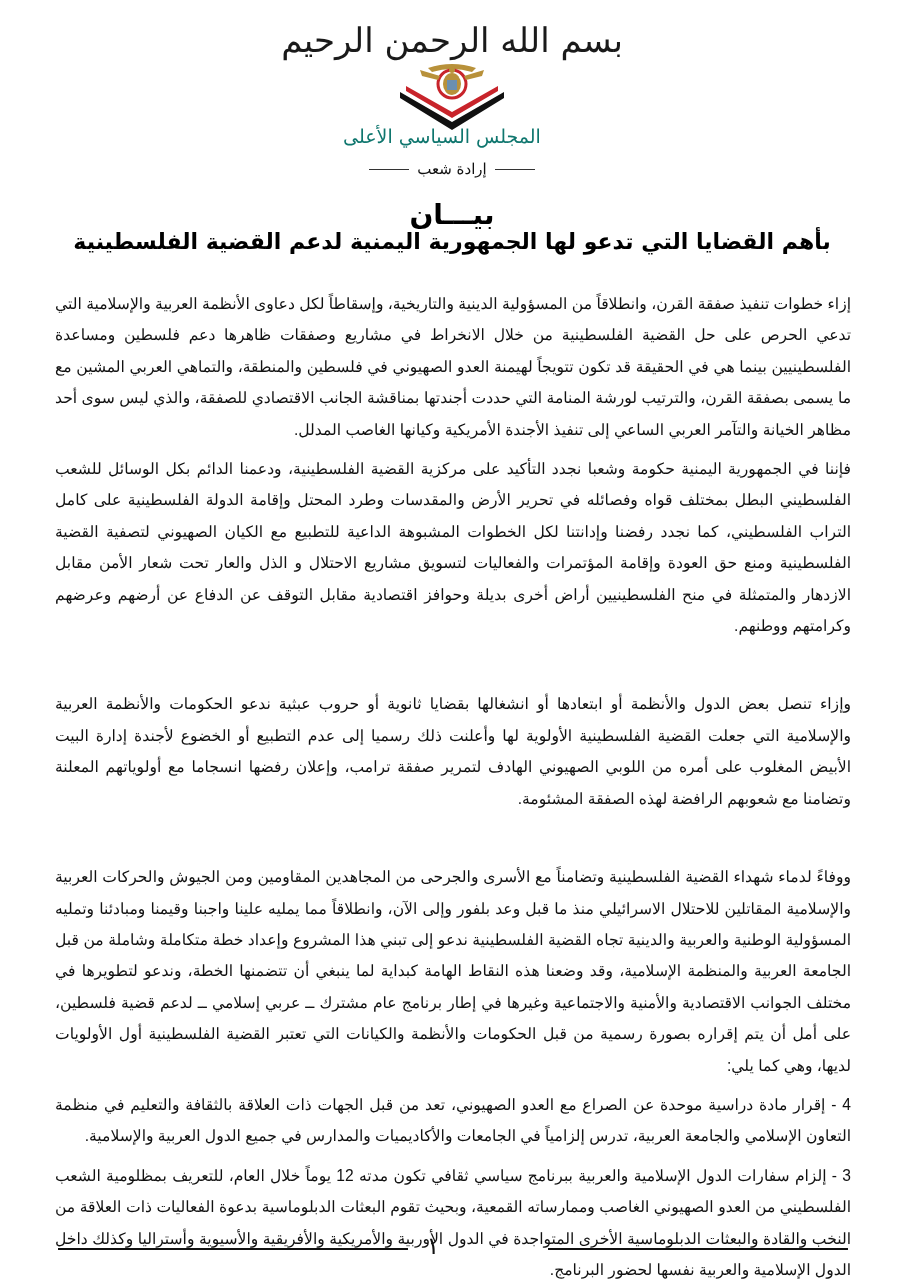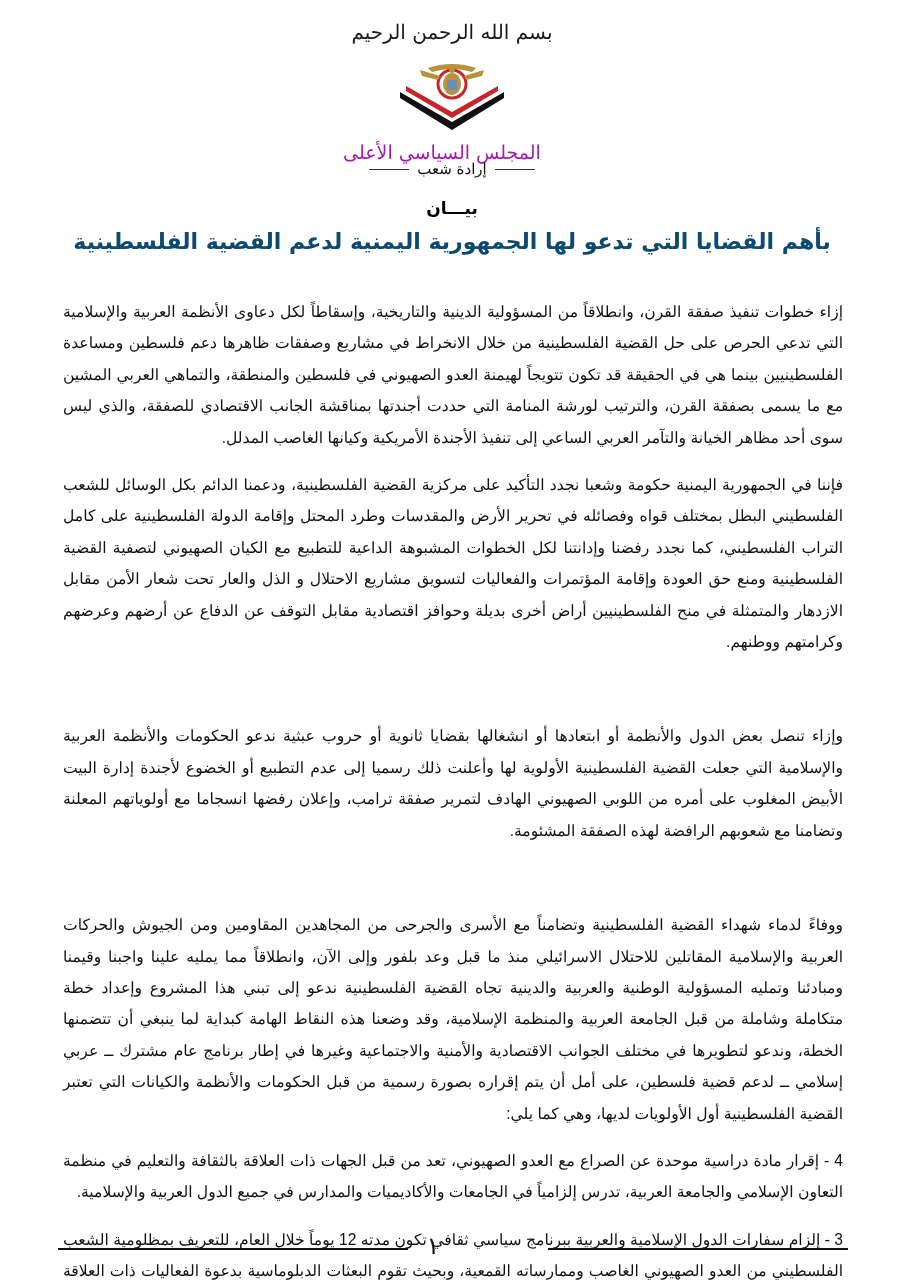--- a/index.html
+++ b/index.html
@@ -1,28 +1,28 @@
 <!DOCTYPE html>
 <html lang="ar" dir="rtl"><head>
 <meta charset="utf-8">
 <style>
   html, body { margin:0; padding:0; background:#ffffff; }
   body { width:904px; height:1280px; overflow:hidden; position:relative; font-family:"DejaVu Sans", sans-serif; color:#111; }
   .page { position:absolute; left:0; top:0; width:904px; height:1280px; background:#fff; }
   .header { position:absolute; left:0; top:0; width:904px; height:200px; }
-  .basmala { position:absolute; top:20px; left:0; width:904px; text-align:center; font-family:"DejaVu Serif", serif; font-size:20px; color:#1a1a1a; letter-spacing:1px; }
+  .basmala { position:absolute; top:20px; left:0; width:904px; text-align:center; font-family:"DejaVu Serif", serif; font-size:34px; color:#1a1a1a; letter-spacing:1px; }
   .emblem { position:absolute; top:62px; left:392px; width:120px; height:70px; }
-  .council { position:absolute; top:125px; left:0; width:884px; text-align:center; font-family:"DejaVu Serif", serif; font-size:19px; color:#a21caf;margin-top:16px; }
+  .council { position:absolute; top:125px; left:0; width:884px; text-align:center; font-family:"DejaVu Serif", serif; font-size:19px; color:#0f766e; }
   .slogan-wrap { position:absolute; top:160px; left:0; width:904px; display:flex; justify-content:center; align-items:center; gap:8px; }
   .slogan-line { width:40px; height:1px; background:#333; }
   .slogan { font-family:"DejaVu Serif", serif; font-size:15px; color:#111; }
-  .title-main { position:absolute; top:198px; left:0; width:904px; text-align:center; font-weight:bold; font-size:17px; color:#000; }
-  .title-sub { position:absolute; top:229px; left:0; width:904px; text-align:center; font-weight:bold; font-size:22px; color:#0c4a6e; }
+  .title-main { position:absolute; top:198px; left:0; width:904px; text-align:center; font-weight:bold; font-size:28px; color:#000; }
+  .title-sub { position:absolute; top:229px; left:0; width:904px; text-align:center; font-weight:bold; font-size:22px; color:#000000; }
   .body { position:absolute; top:280px; left:47px; width:812px; font-family:"Liberation Sans", sans-serif; font-size:15.6px; line-height:31.4px; text-align:justify; text-align-last:right; direction:rtl; }
-  .body p { margin:16px; }
+  .body p { margin:8px; }
   .gap { height:31px; }
   .footer { position:absolute; top:1236px; left:58px; width:790px; height:30px; }
   .footer-line-l { position:absolute; left:0; top:12px; width:350px; height:2px; background:#111; }
   .footer-line-r { position:absolute; right:0; top:12px; width:300px; height:2px; background:#111; }
   .page-num { position:absolute; left:360px; top:-4px; width:30px; text-align:center; font-size:24px; font-family:"DejaVu Serif", serif; }
 </style>
 </head>
 <body>
 
 <div class="page">

